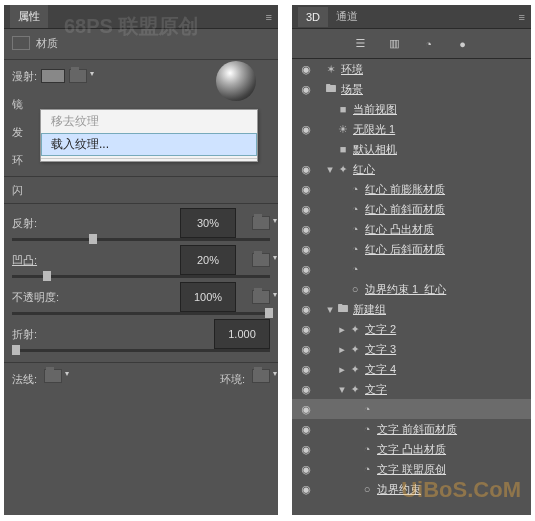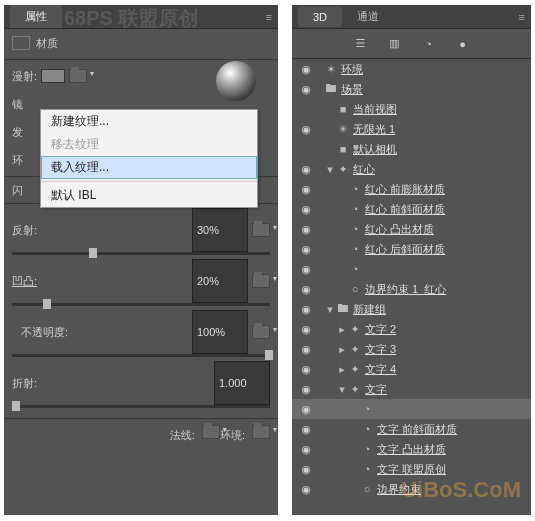--- a/index.html
+++ b/index.html
@@ -1,37 +1,37 @@
 <!DOCTYPE html>
 <html><head>
 <meta charset="utf-8">
 <style>
   * { box-sizing: border-box; margin: 0; padding: 0; }
   body { background: #fff; font-family: "Microsoft YaHei", Arial, sans-serif; font-size: 11px; color: #ccc; width: 535px; height: 521px; position: relative; overflow: hidden; }
   .panel { position: absolute; background: #535353; }
   .left-panel { left: 4px; top: 5px; width: 274px; height: 510px; }
   .right-panel { left: 292px; top: 5px; width: 239px; height: 510px; }
   .tabbar { height: 24px; background: #424242; display: flex; align-items: center; padding-left: 6px; border-bottom: 1px solid #2a2a2a; }
-  .tab { padding: 4px 15px; color: #bbb; cursor: pointer; }
+  .tab { padding: 4px 8px; color: #bbb; cursor: pointer; }
   .tab.active { background: #535353; color: #eee; }
   .menu-btn { margin-left: auto; margin-right: 6px; color: #aaa; cursor: pointer; }
   .section-row { display: flex; align-items: center; height: 28px; padding: 0 8px; }
   .icon-sq { width: 18px; height: 14px; border: 1px solid #777; display: inline-block; margin-right: 6px; }
   .swatch { width: 24px; height: 14px; background: #888; border: 1px solid #333; display: inline-block; margin-left: 4px; }
   .folder { width: 18px; height: 14px; background: #666; border: 1px solid #444; display: inline-block; margin-left: 4px; position: relative; }
   .folder::before { content:""; position:absolute; top:-3px; left:1px; width:8px; height:3px; background:#666; }
   .folder::after { content:"▾"; color:#ccc; font-size:8px; position:absolute; right:-8px; top:-1px; }
   .sphere { width: 40px; height: 40px; border-radius: 50%; background: radial-gradient(circle at 35% 30%, #fff, #aaa 30%, #444 70%, #111); position: absolute; right: 22px; top: 56px; }
   .divider { border-top: 1px solid #3a3a3a; margin: 2px 0; }
   .slider-row { padding: 2px 8px; }
-  .slider-wrap { display: flex; align-items: center; gap: 0; }
+  .slider-wrap { display: flex; align-items: center; gap: 12px; }
   .slider { flex: 1; height: 3px; background: #333; position: relative; }
   .slider .thumb { position: absolute; top: -4px; width: 8px; height: 10px; background: #bbb; }
-  .val-box { width: 56px; background: #3a3a3a; color: #ddd; border: 1px solid #222; text-align: left; padding: 15px 4px; font-size: 11px; }
-  .bottom-row { display:flex; align-items:center; padding:4px 8px; justify-content:flex-end; }
+  .val-box { width: 56px; background: #3a3a3a; color: #ddd; border: 1px solid #222; text-align: center; padding: 8px 4px; font-size: 11px; }
+  .bottom-row { display:flex; align-items:center; padding:4px 8px; justify-content:space-between; }
   
   .ctx { position: absolute; left: 36px; top: 104px; width: 218px; background: #f3f3f3; border: 1px solid #999; color: #222; z-index: 50; box-shadow: 1px 1px 3px rgba(0,0,0,.3); }
   .ctx-item { padding: 3px 10px; font-size: 12px; cursor: default; }
   .ctx-item.disabled { color: #999; }
   .ctx-item.highlight { background: #cfe3ff; border:1px solid #7ab; padding:2px 9px; }
   .ctx-sep { border-top: 1px solid #ccc; margin: 2px 0; }
   
   .toolbar { height: 30px; display:flex; align-items:center; justify-content:center; gap:16px; border-bottom:1px solid #2a2a2a; }
   .tbtn { width:18px; height:18px; color:#ccc; display:flex; align-items:center; justify-content:center; cursor:pointer; }
   .tree { font-size: 11px; }
@@ -99,21 +99,21 @@
       <input class="val-box" value="20%" style="">
       <span class="folder"></span>
     </div>
     <div class="slider">
         <div class="thumb" style="left:12%;"></div>
       </div>
   </div>
 
   <div class="slider-row">
     <div class="slider-wrap">
-      <span style="width:56px;text-align:right;">不透明度:</span>
+      <span style="width:56px;">不透明度:</span>
       <span style="flex:1;"></span>
       <input class="val-box" value="100%" style="">
       <span class="folder"></span>
     </div>
     <div class="slider">
         <div class="thumb" style="left:98%;"></div>
       </div>
   </div>
 
   <div class="slider-row">
@@ -133,28 +133,26 @@
       <span>法线:</span>
       <span class="folder"></span>
     </div>
     <div>
       <span>环境:</span>
       <span class="folder"></span>
     </div>
   </div>
 
   <div class="ctx">
-    <div class="ctx-item">新建纹理...</div>
     <div class="ctx-item disabled">移去纹理</div>
     <div class="ctx-item highlight">载入纹理...</div>
     <div class="ctx-sep"></div>
-    <div class="ctx-item">默认 IBL</div>
-  </div>
-
-  <div class="wm" style="left:60px; top:0; font-size:20px;">68PS 联盟原创</div>
+  </div>
+
+  <div class="wm" style="left:60px; top:8px; font-size:20px;">68PS 联盟原创</div>
 </div>
 
 <div class="panel right-panel">
   <div class="tabbar">
     <div class="tab active">3D</div>
     <div class="tab">通道</div>
     <div class="menu-btn">≡</div>
   </div>
   <div class="toolbar">
     <div class="tbtn">☰</div>

